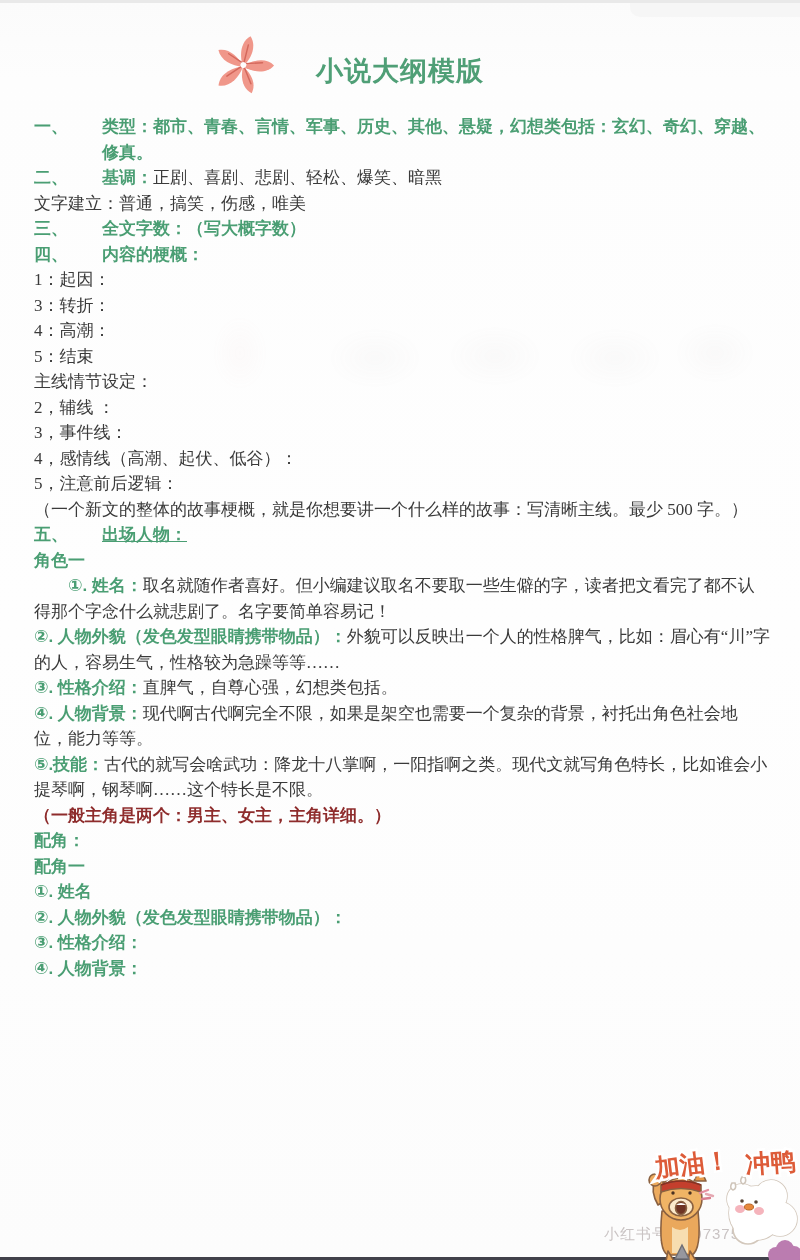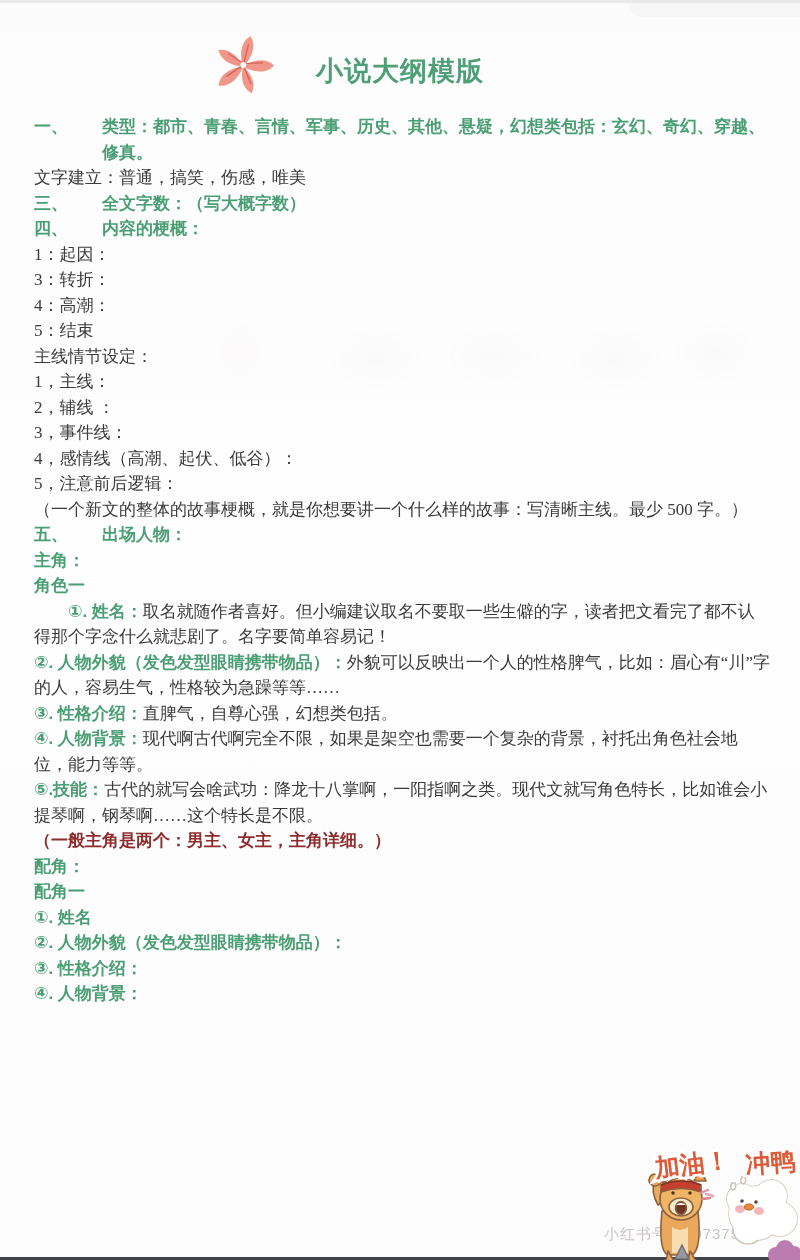--- a/index.html
+++ b/index.html
@@ -50,21 +50,21 @@
   .black { color: #3a3a3a; font-weight: 400; }
   .maroon { color: #8e2c2c; font-weight: 700;
             font-family: "Liberation Sans", "DejaVu Sans", sans-serif; }
   .hang { padding-left: 68px; text-indent: -68px; }
   .hang .num { display: inline-block; width: 68px; text-indent: 0; }
   .indent1 { margin-left: 34px; }
   .pindent { text-indent: 34px; }
   .plain-line { font-weight: 400; }
   .plots div { font-weight: 400; }
   .gap18 { margin-top: 18px; }
-  .gap20 { margin-top: 20px; }
+  .gap20 { margin-top: 20px; text-decoration: underline; }
   .doc p, .doc div { margin: 0; }
   
   .sticker { position: absolute; left: 628px; top: 1138px; width: 172px; height: 121px; z-index: 3; }
   .xhs-watermark {
     position: absolute; left: 604px; top: 1222px; z-index: 2;
     font-family: "Liberation Sans", "DejaVu Sans", sans-serif;
     font-size: 15px; color: #c9c3c3; letter-spacing: 1px;
   }
 </style>
 </head>
@@ -95,49 +95,48 @@
         <circle cx="50" cy="50" r="4" fill="#fdfdfd"></circle>
       </g>
     </svg>
     <span class="title">小说大纲模版</span>
   </div>
 
   <div class="doc" style="margin-top:9px;">
 
     <p class="hang green"><span class="num">一、</span><span>类型：都市、青春、言情、军事、历史、其他、悬疑，幻想类包括：玄幻、奇幻、穿越、修真。</span></p>
 
+    <p class="hang"><span class="num green">二、</span><span class="green">基调：</span><span class="black">正剧、喜剧、悲剧、轻松、爆笑、暗黑</span></p>
 
     <p class="indent1 black">文字建立：普通，搞笑，伤感，唯美</p>
 
     <p class="hang green"><span class="num">三、</span><span>全文字数：（写大概字数）</span></p>
 
     <p class="hang green gap18"><span class="num">四、</span><span>内容的梗概：</span></p>
 
     <div class="plots">
       <div>1：起因：</div>
       <div>3：转折：</div>
       <div>4：高潮：</div>
       <div>5：结束</div>
     </div>
 
     <p class="plain-line">主线情节设定：</p>
 
     <div class="plots">
-      <div>1，主线：</div>
       <div>2，辅线 ：</div>
       <div>3，事件线：</div>
       <div>4，感情线（高潮、起伏、低谷）：</div>
       <div>5，注意前后逻辑：</div>
     </div>
 
     <p class="plain-line">（一个新文的整体的故事梗概，就是你想要讲一个什么样的故事：写清晰主线。最少 500 字。）</p>
 
     <p class="hang green gap20"><span class="num">五、</span><span>出场人物：</span></p>
 
-    <p class="indent1 green">主角：</p>
     <p class="indent1 green">角色一</p>
 
     <p class="pindent"><span class="green">①. 姓名：</span><span class="black">取名就随作者喜好。但小编建议取名不要取一些生僻的字，读者把文看完了都不认得那个字念什么就悲剧了。名字要简单容易记！</span></p>
 
     <p><span class="green">②. 人物外貌（发色发型眼睛携带物品）：</span><span class="black">外貌可以反映出一个人的性格脾气，比如：眉心有“川”字的人，容易生气，性格较为急躁等等……</span></p>
 
     <p><span class="green">③. 性格介绍：</span><span class="black">直脾气，自尊心强，幻想类包括。</span></p>
 
     <p><span class="green">④. 人物背景：</span><span class="black">现代啊古代啊完全不限，如果是架空也需要一个复杂的背景，衬托出角色社会地位，能力等等。</span></p>
 

